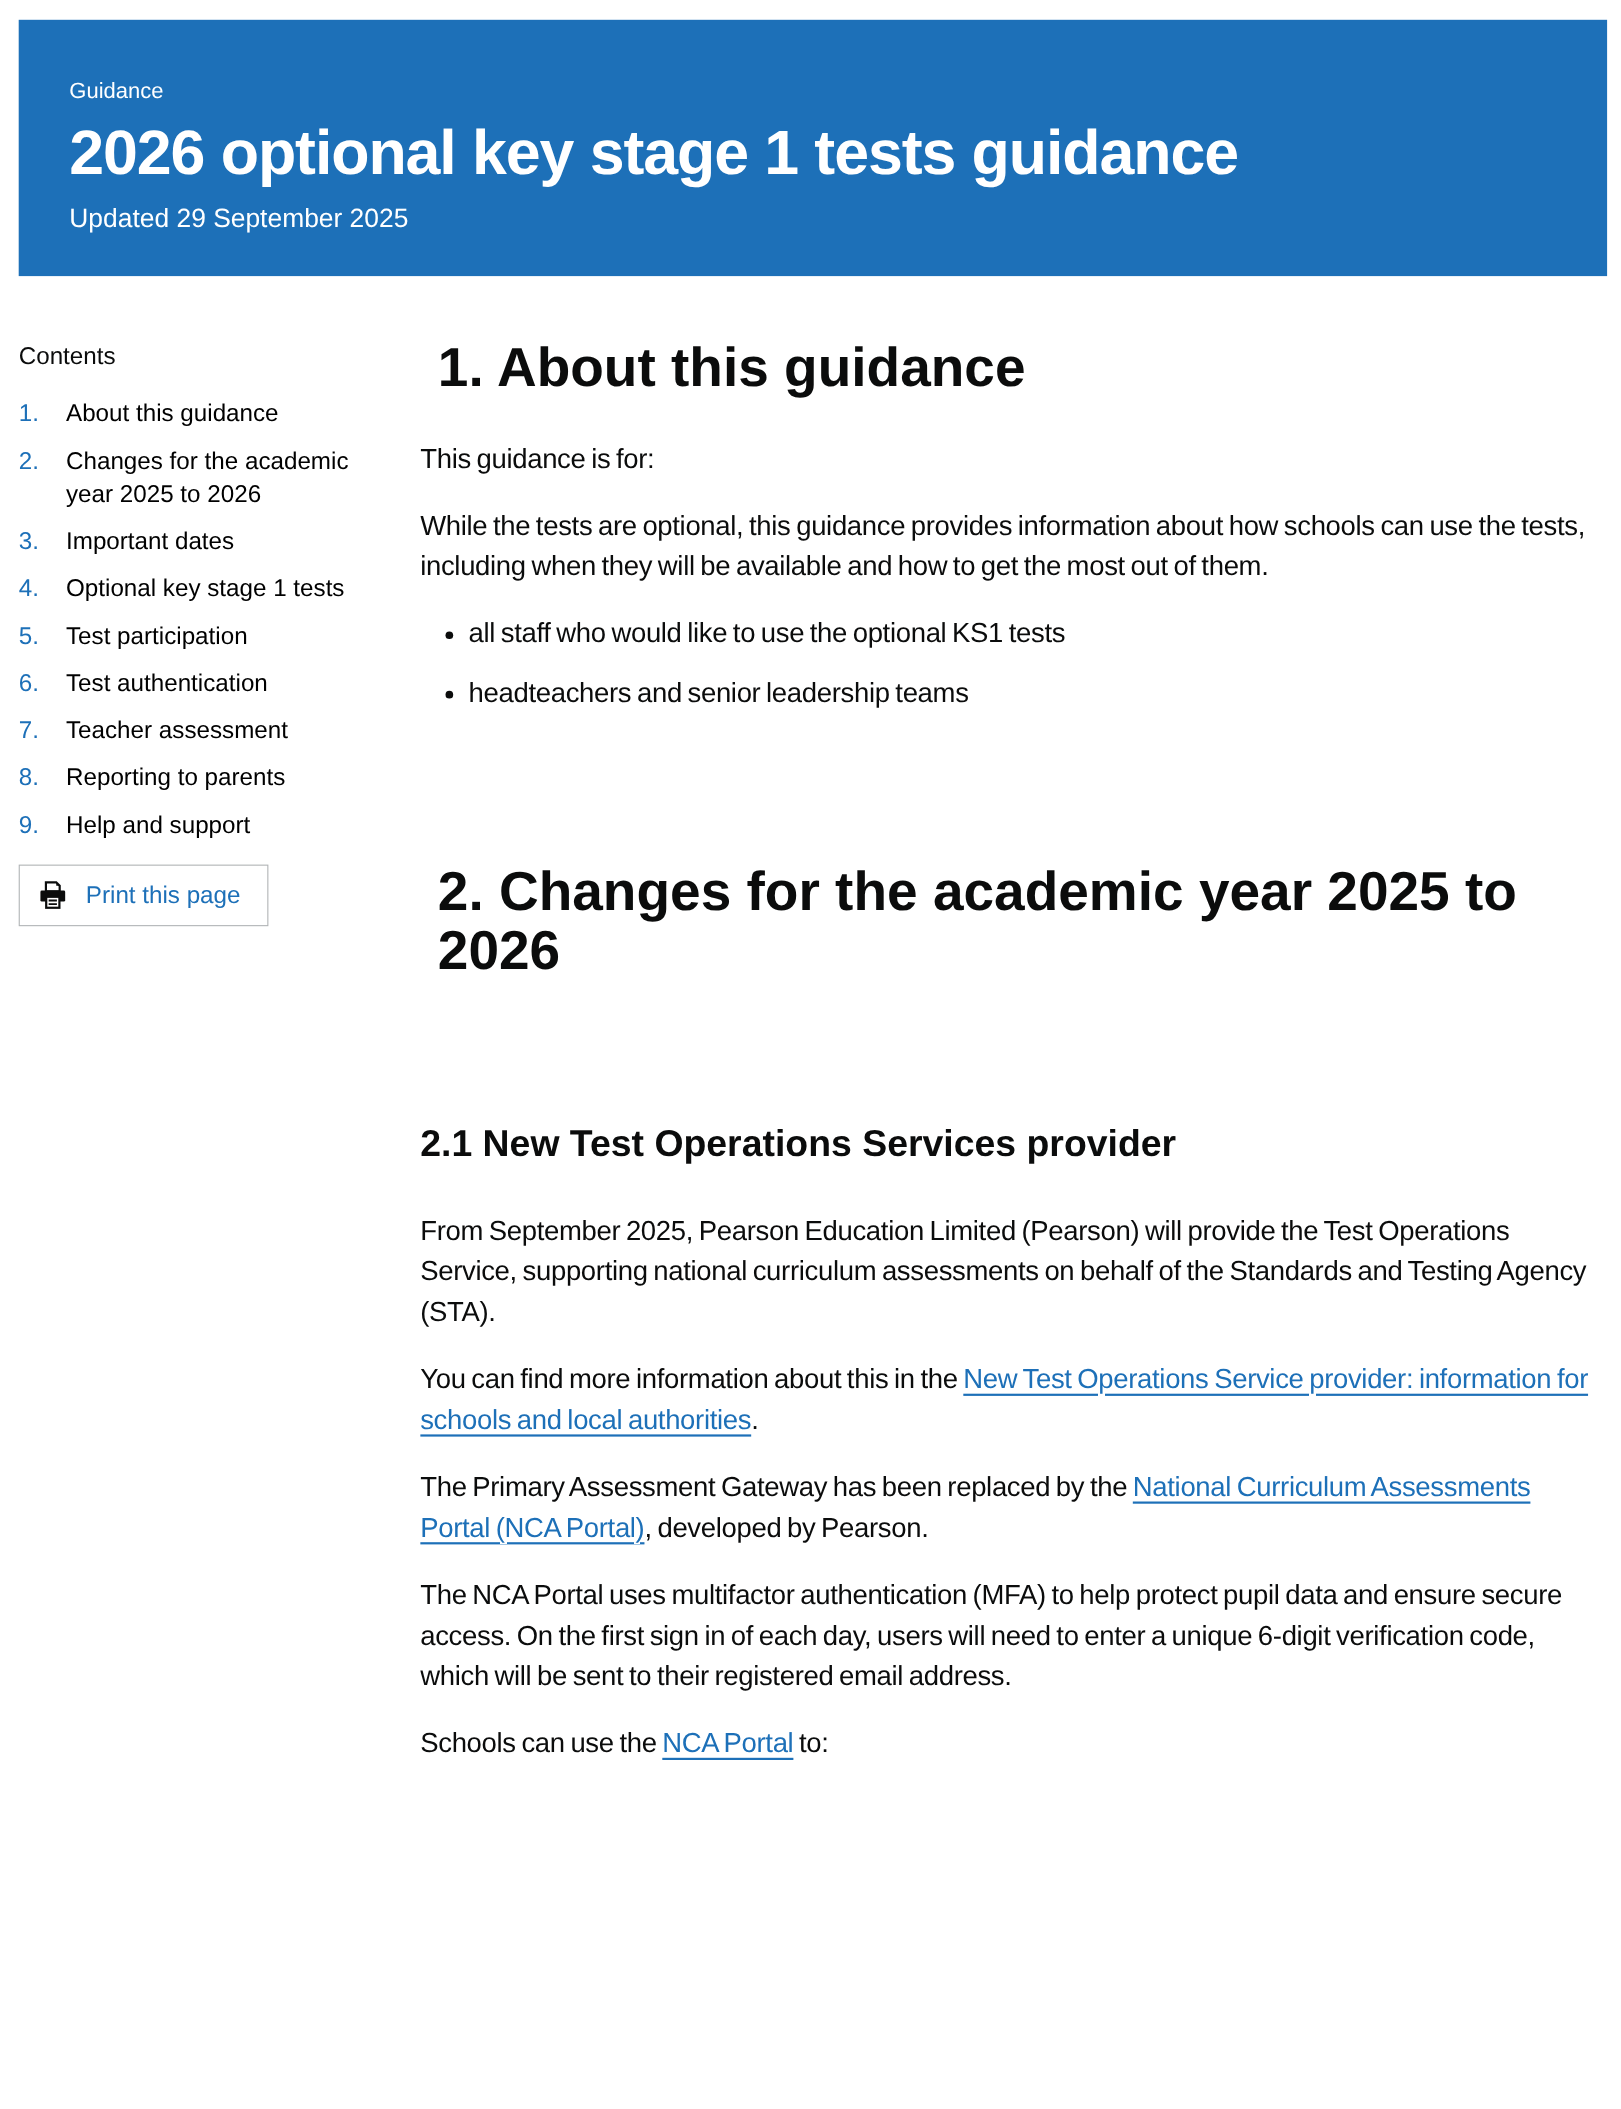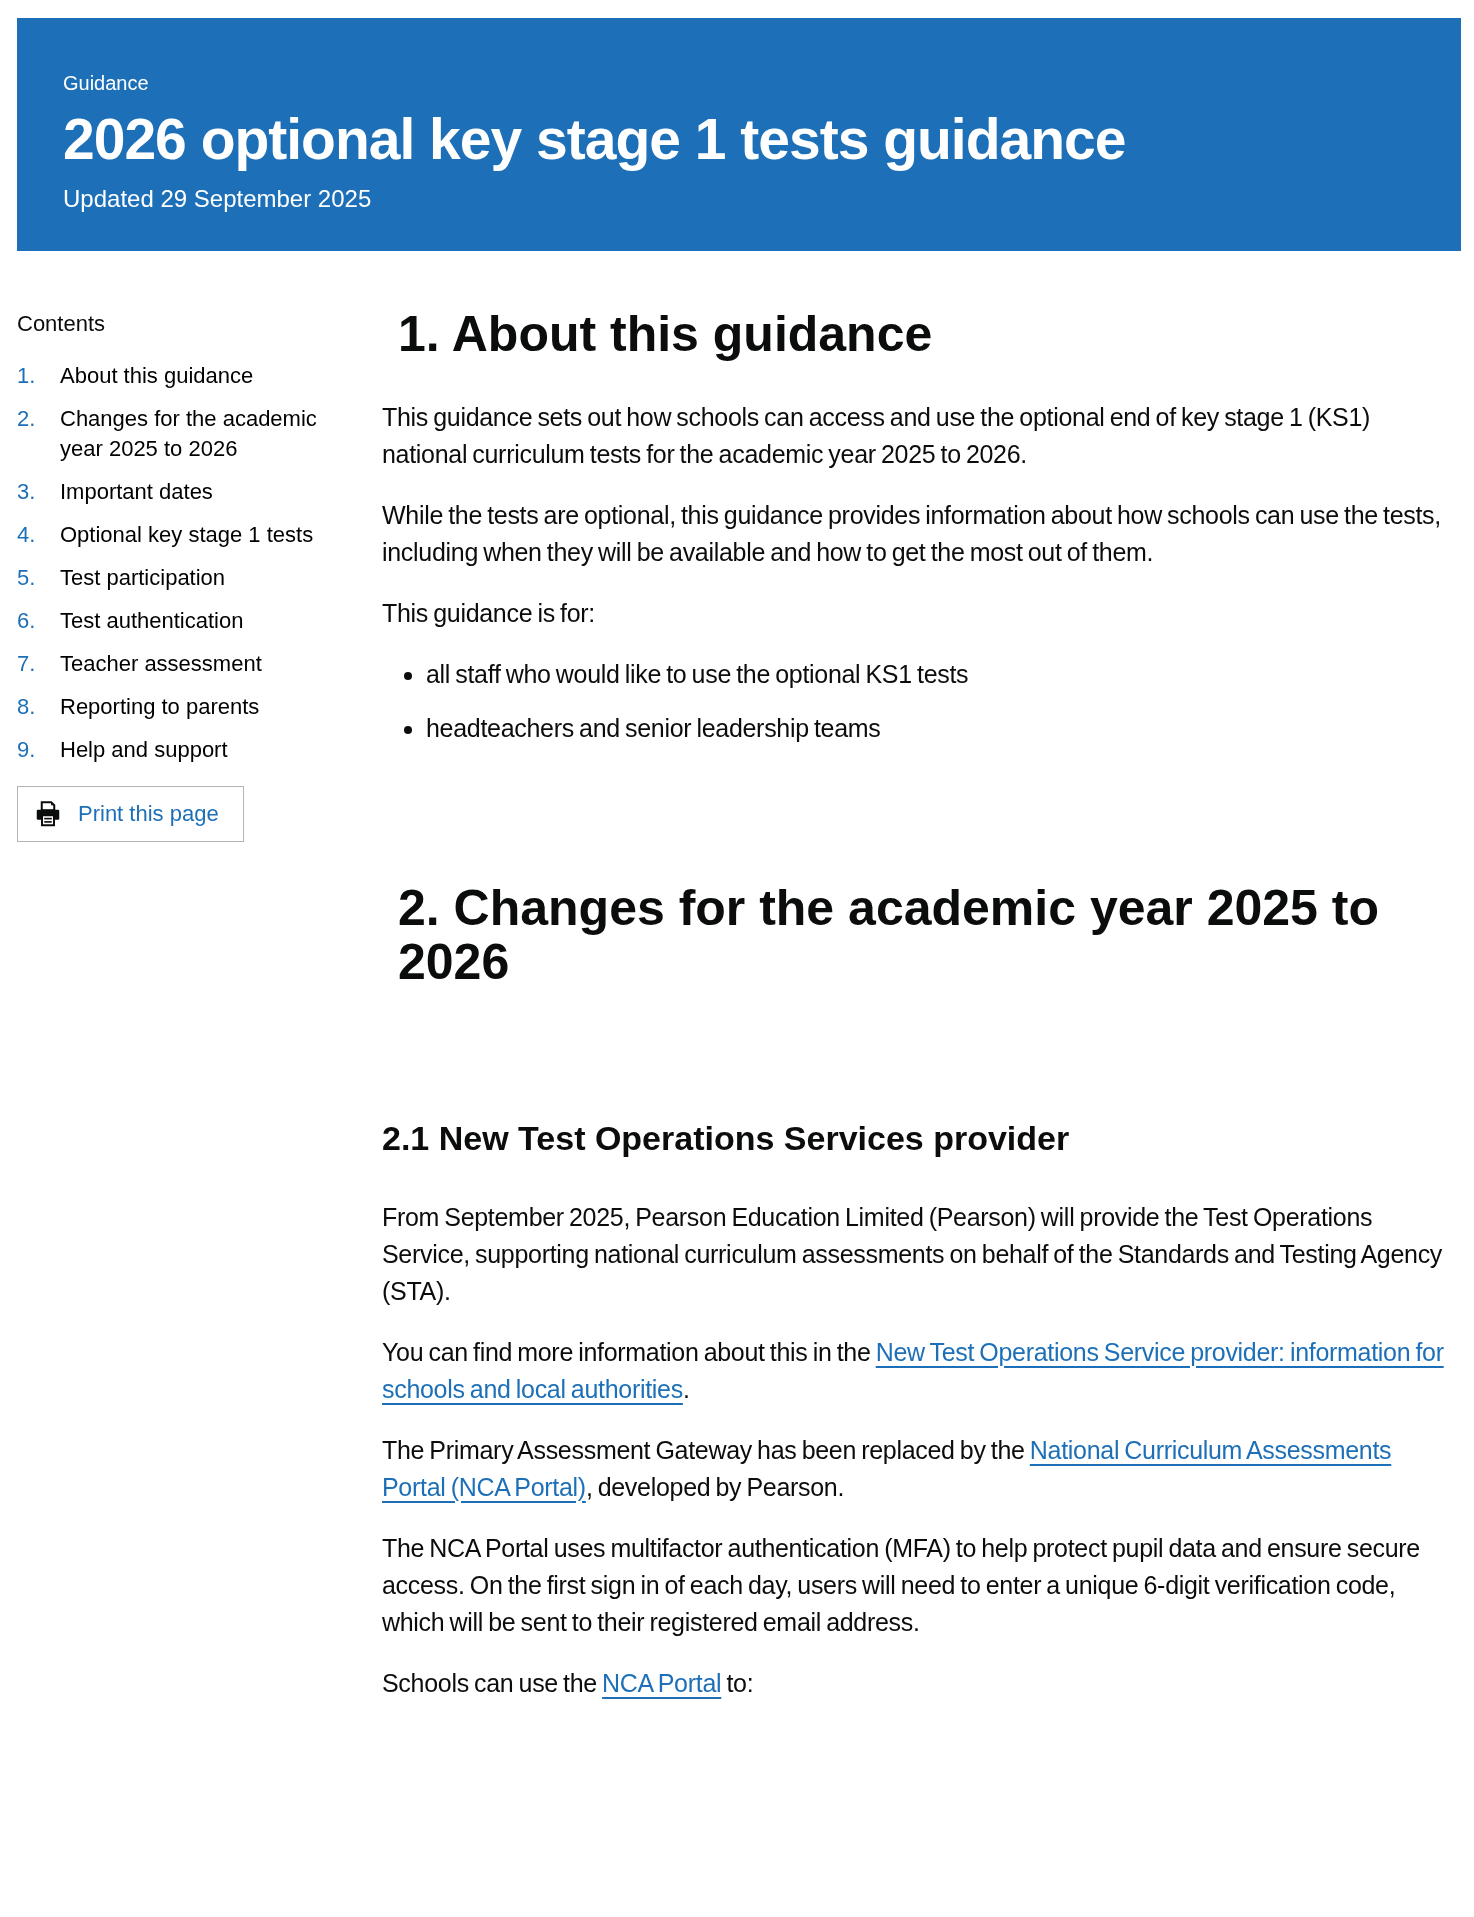--- a/index.html
+++ b/index.html
@@ -116,23 +116,22 @@
             <line x1="9" y1="15.7" x2="15" y2="15.7" stroke="#0b0c0c" stroke-width="1.3"></line>
             <line x1="9" y1="18.3" x2="15" y2="18.3" stroke="#0b0c0c" stroke-width="1.3"></line>
           </svg>
         </span>
         <span>Print this page</span>
       </button>
     </aside>
 
     <main class="main">
         <h2 class="section first">1. About this guidance</h2>
-        <p>This guidance sets out how schools can access and use the optional end of key stage 1 (KS1) national curriculum tests for the academic year 2025 to 2026.</p>
+        <p>This guidance is for:</p>
         <p>While the tests are optional, this guidance provides information about how schools can use the tests, including when they will be available and how to get the most out of them.</p>
-        <p>This guidance is for:</p>
         <ul>
           <li>all staff who would like to use the optional KS1 tests</li>
           <li>headteachers and senior leadership teams</li>
         </ul>
         <h2 class="section">2. Changes for the academic year 2025 to 2026</h2>
         <h3 class="subsection">2.1 New Test Operations Services provider</h3>
         <p>From September 2025, Pearson Education Limited (Pearson) will provide the Test Operations Service, supporting national curriculum assessments on behalf of the Standards and Testing Agency (STA).</p>
         <p>You can find more information about this in the <a class="content-link" href="#">New Test Operations Service provider: information for schools and local authorities</a>.</p>
         <p>The Primary Assessment Gateway has been replaced by the <a class="content-link" href="#">National Curriculum Assessments Portal (NCA Portal)</a>, developed by Pearson.</p>
         <p>The NCA Portal uses multifactor authentication (MFA) to help protect pupil data and ensure secure access. On the first sign in of each day, users will need to enter a unique 6-digit verification code, which will be sent to their registered email address.</p>

